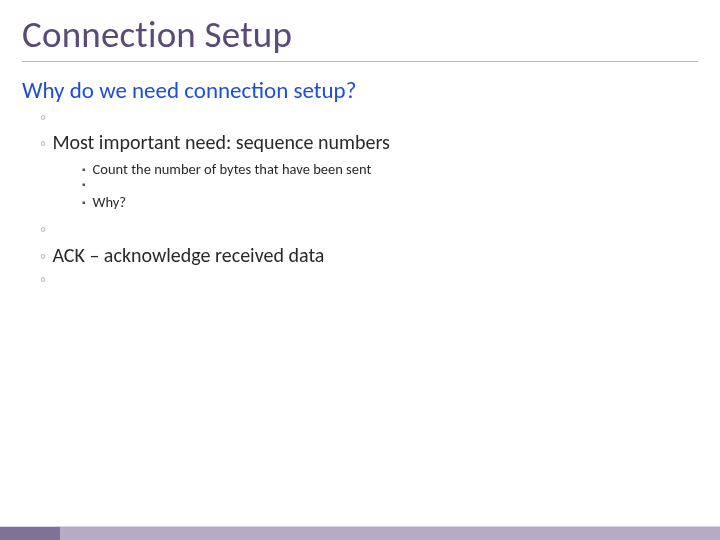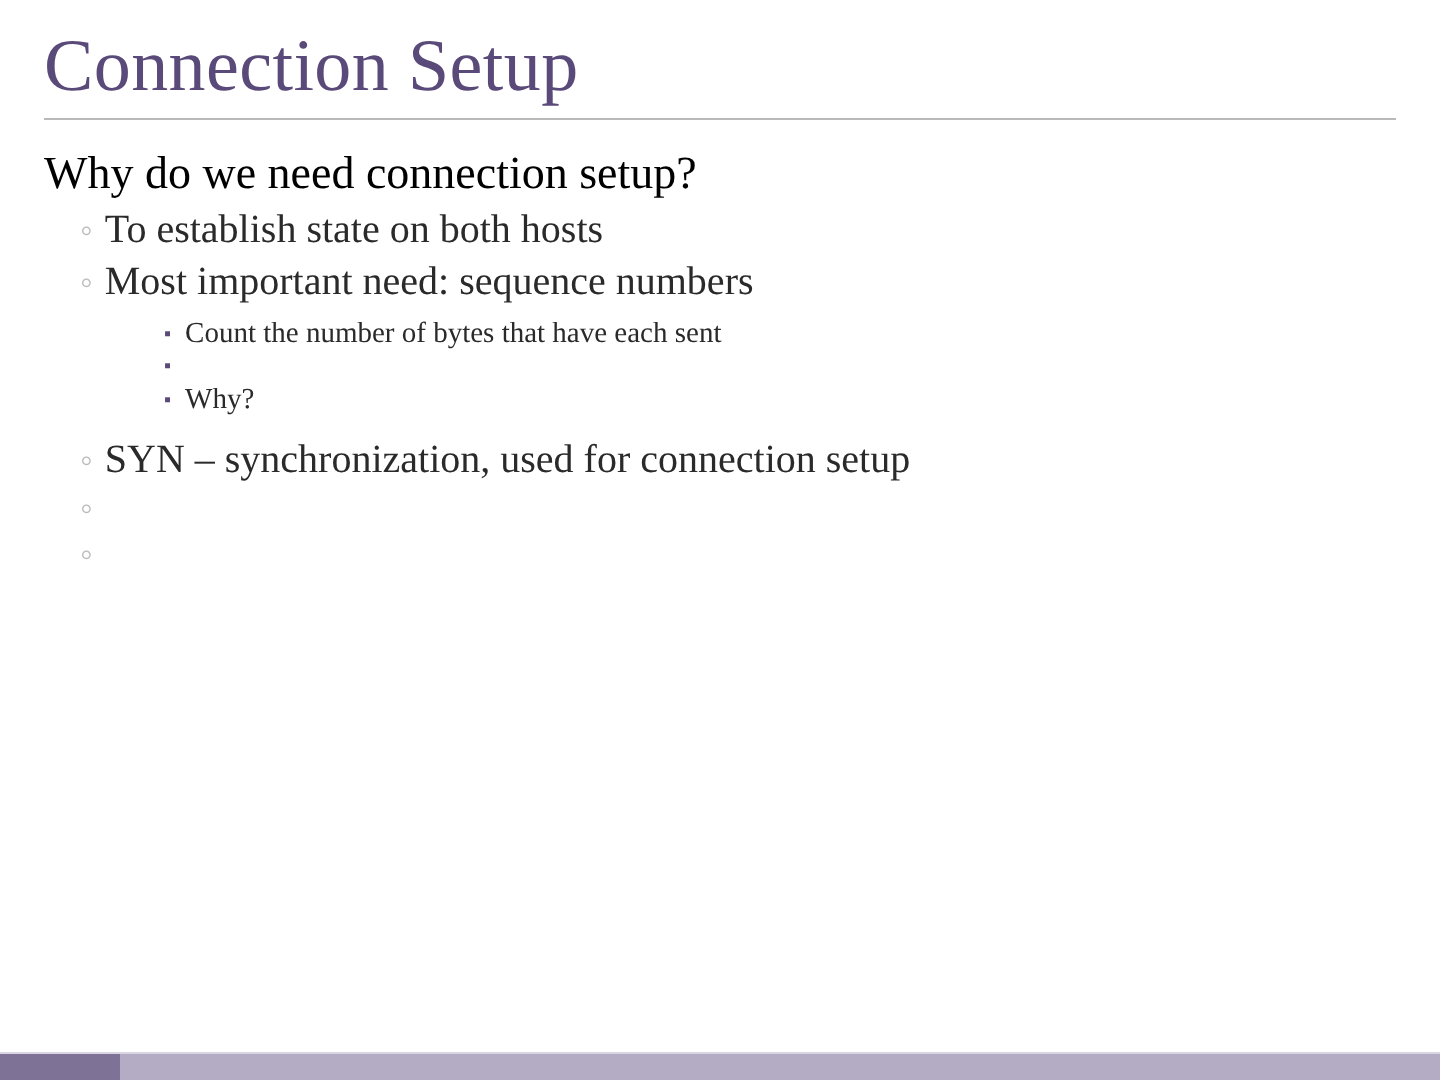--- a/index.html
+++ b/index.html
@@ -1,20 +1,20 @@
 <!DOCTYPE html>
 <html><head>
 <meta charset="utf-8">
 <style>
-  * { margin: 0; padding: 0; box-sizing: border-box; font-family: Liberation Serif, serif; }
+  * { margin: 0; padding: 0; box-sizing: border-box; }
   html, body { width: 720px; height: 540px; overflow: hidden; font-family: "Calibri", "Segoe UI", sans-serif; background: #fff; color: #222; }
   .slide { position: relative; width: 720px; height: 540px; padding: 12px 22px 0 22px; }
   .title { font-size: 37px; font-weight: 400; color: #5a4a7a; letter-spacing: 0.2px; }
   .rule { margin: 4px 0 14px 0; border: none; border-top: 1px solid #b9b9b9; }
-  .h2 { font-size: 23px; color: #000000; margin-top: 6px; margin-bottom: 2px; }
+  .h2 { font-size: 23px; color: #1d4ed8; margin-top: 6px; margin-bottom: 2px; }
   .lvl1 { margin-left: 18px; }
   .lvl1 .row { display: flex; align-items: baseline; gap: 6px; font-size: 20px; color: #2a2a2a; line-height: 1.3; }
   .lvl1 .b { color: #bbb; font-size: 18px; }
   .lvl2 { margin-left: 42px; margin-top: 4px; margin-bottom: 6px; }
   .lvl2 .row { display: flex; align-items: baseline; gap: 7px; font-size: 14.5px; color: #2a2a2a; line-height: 1.35; }
   .lvl2 .sq { color: #5a4a7a; font-size: 10px; position: relative; top: -1px; }
   .footer { position: absolute; left: 0; right: 0; bottom: 0; height: 14px; }
   .footer .bar-main { position: absolute; left: 0; right: 0; bottom: 0; height: 13px; background: #b3acc4; }
   .footer .bar-dark { position: absolute; left: 0; width: 60px; bottom: 0; height: 13px; background: #7e7296; }
   .footer .hair { position: absolute; left: 0; right: 0; bottom: 13px; height: 1px; background: #d9d5e3; }
@@ -25,48 +25,47 @@
 
 <div class="slide">
 
   <div class="title">Connection Setup</div>
   <hr class="rule">
 
   <div class="h2">Why do we need connection setup?</div>
   <div class="lvl1">
     <div class="row">
       <span class="b">◦</span>
-      <span>To establish state on both hosts</span>
     </div>
     <div class="row">
       <span class="b">◦</span>
       <span>Most important need: sequence numbers</span>
     </div>
     <div class="lvl2">
       <div class="row">
         <span class="sq">▪</span>
-        <span>Count the number of bytes that have each sent</span>
+        <span>Count the number of bytes that have been sent</span>
       </div>
       <div class="row">
         <span class="sq">▪</span>
       </div>
       <div class="row">
         <span class="sq">▪</span>
         <span>Why?</span>
       </div>
     </div>
   </div>
 
   <div class="lvl1">
     <div class="row">
       <span class="b">◦</span>
-      <span>SYN – synchronization, used for connection setup</span>
     </div>
     <div class="row">
       <span class="b">◦</span>
+      <span>ACK – acknowledge received data</span>
     </div>
     <div class="row">
       <span class="b">◦</span>
     </div>
   </div>
 
   <div class="footer">
     <div class="hair"></div>
     <div class="bar-main"></div>
     <div class="bar-dark"></div>

